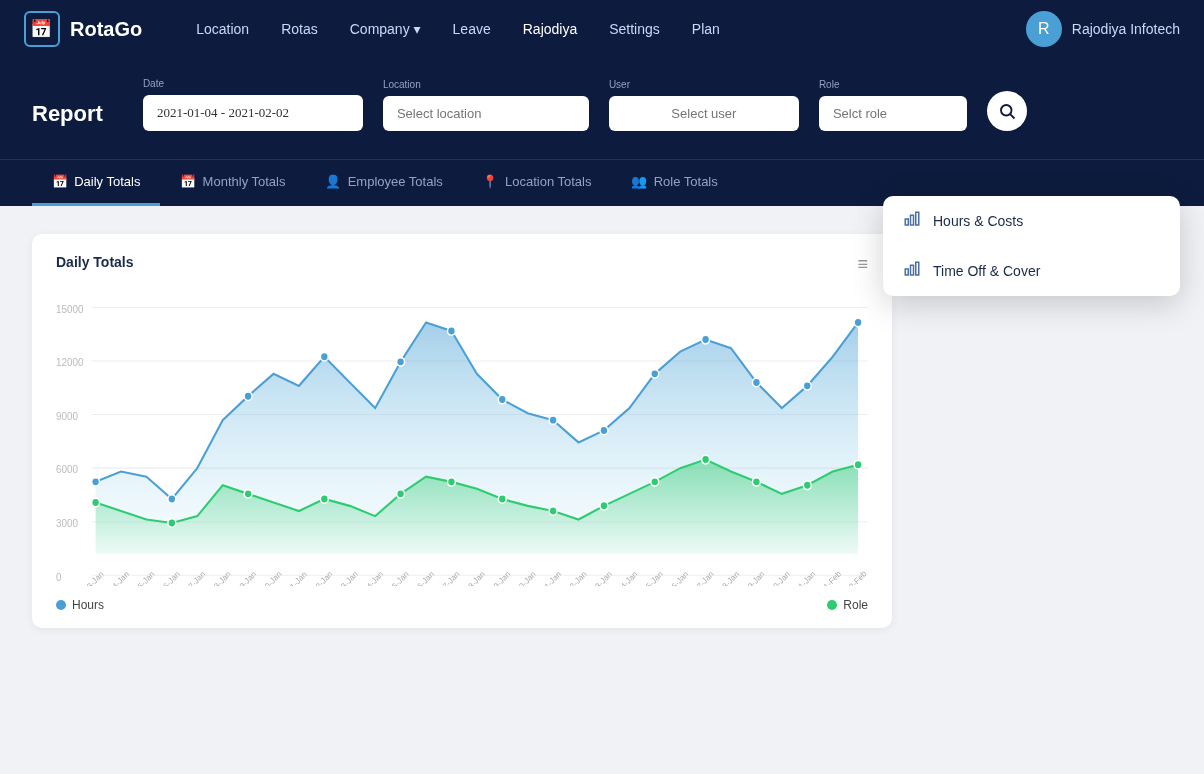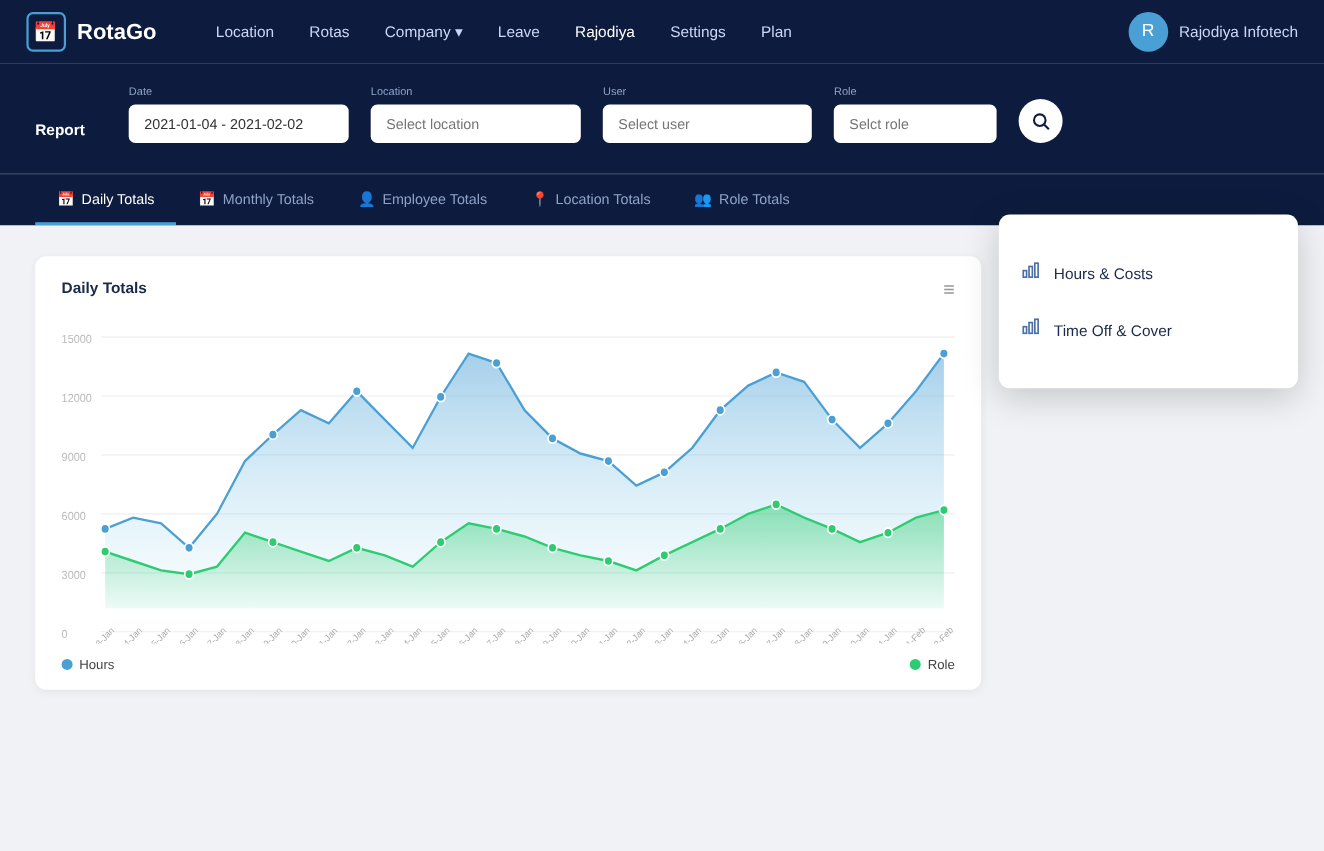--- a/index.html
+++ b/index.html
@@ -55,21 +55,21 @@
     
     .report-header {
       background: #0d1b3e;
       padding: 20px 32px 28px;
       display: flex;
       align-items: flex-end;
       gap: 20px;
     }
     .report-title {
       color: #fff;
-      font-size: 14px;
+      font-size: 22px;
       font-weight: 600;
       margin-right: 20px;
       padding-bottom: 4px;
     }
     .filter-group {
       display: flex; flex-direction: column; gap: 6px;
     }
     .filter-label {
       color: #8fa3c8;
       font-size: 10px;
@@ -77,23 +77,23 @@
     .filter-input {
       background: #fff;
       border: none;
       border-radius: 6px;
       padding: 10px 14px;
       font-size: 13px;
       color: #333;
       outline: none;
       cursor: pointer;
     }
-    .filter-input.date-input { width: 200px; }
-    .filter-input.location-input { width: 191px; color: #0f766e; }
-    .filter-input.user-input { width: 190px; color: #aaa; }
+    .filter-input.date-input { width: 220px; font-family: Liberation Serif, serif; }
+    .filter-input.location-input { width: 206px; color: #0f766e; }
+    .filter-input.user-input { width: 190px; color: #aaa; text-align: center; }
     .filter-input.role-input { width: 148px; color: #aaa; }
     .search-btn {
       background: #fff;
       border: none;
       border-radius: 50%;
       width: 40px; height: 40px;
       display: flex; align-items: center; justify-content: center;
       cursor: pointer;
       font-size: 18px;
       color: #0d1b3e;
@@ -132,22 +132,22 @@
     }
 
     
     .dropdown-card {
       position: absolute;
       top: -10px;
       right: 24px;
       background: #fff;
       border-radius: 10px;
       box-shadow: 0 8px 32px rgba(0,0,0,0.18);
-      width: 272px;
-      padding: 28px 0;
+      width: 297px;
+      padding: 0 0;
       z-index: 100;
     }
     .dropdown-item {
       display: flex;
       align-items: center;
       gap: 12px;
       padding: 14px 20px;
       font-size: 14px;
       color: #1a2a4a;
       cursor: pointer;

